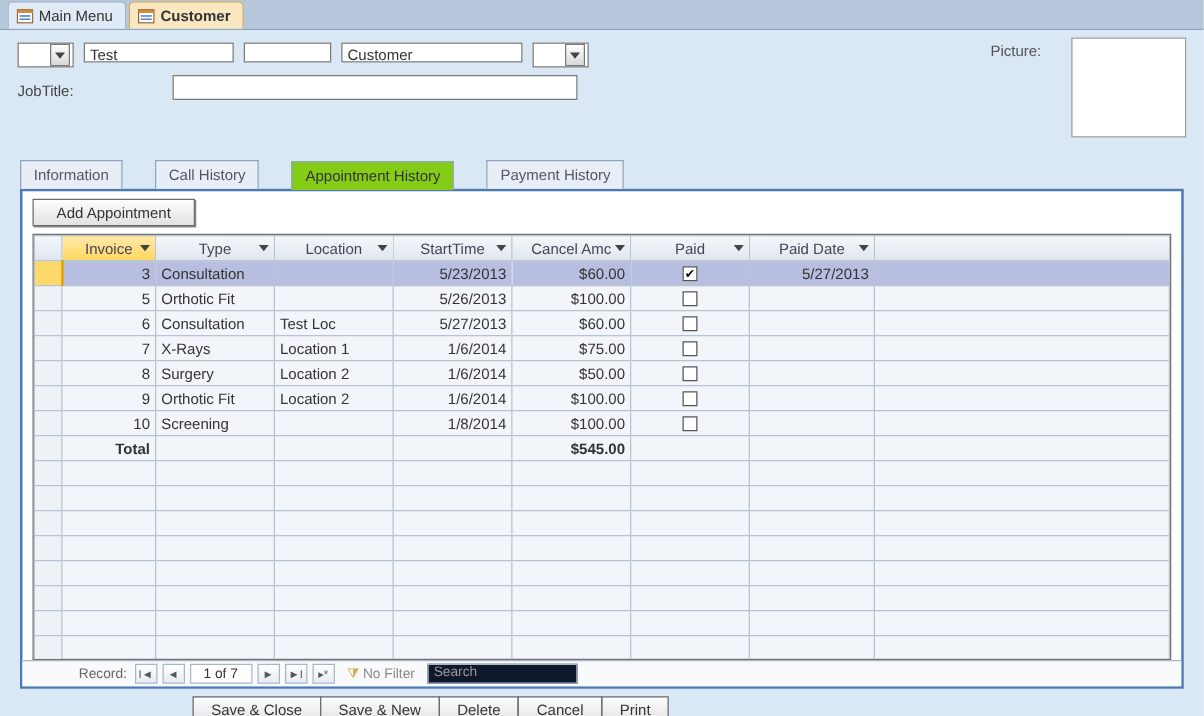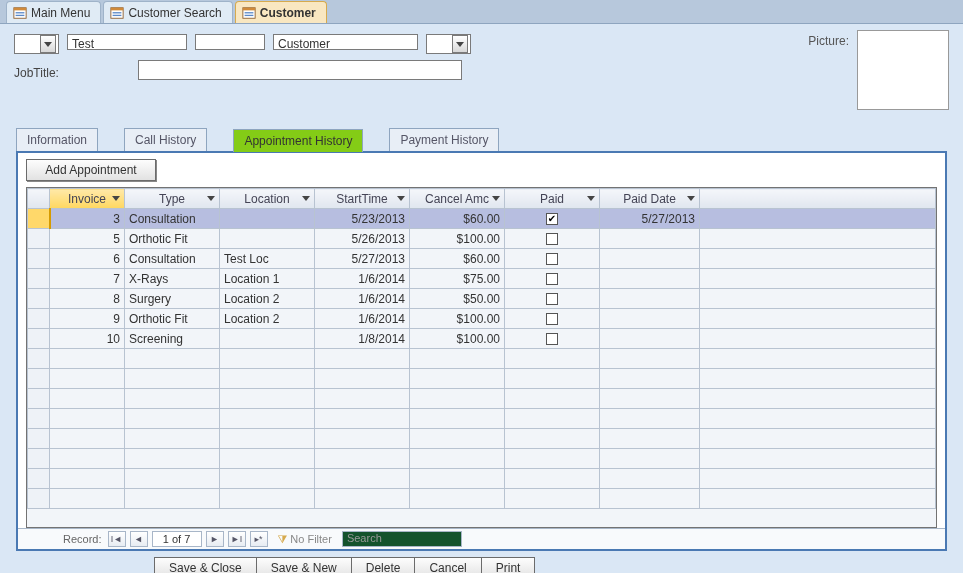--- a/index.html
+++ b/index.html
@@ -71,21 +71,21 @@
 .f-last { width: 145px; }
 .dropbtn {
   width: 16px; height: 18px;
   border: 1px solid #7a7a7a;
   background: linear-gradient(#fff,#d8d8d8);
   display: inline-flex; align-items: center; justify-content: center;
 }
 .right-picture {
   position: absolute;
   right: 0; top: -4px;
-  display: flex; align-items: flex-start; gap: 8px;
+  display: flex; align-items: flex-start; gap: 24px;
 }
 .picture-label { font-size: 12px; color: #555; margin-top: 4px; }
 .picture-box {
   width: 92px; height: 80px; background: #fff; border: 1px solid #999;
 }
 .second-row {
   margin-top: 6px;
   display: flex; align-items: flex-end; gap: 8px;
 }
 .jt-label { width: 116px; color: #444; }
@@ -193,21 +193,21 @@
 .navbtn {
   width: 18px; height: 16px;
   border: 1px solid #a8b6c8;
   background: linear-gradient(#fff,#e7ecf2);
   display: inline-flex; align-items: center; justify-content: center;
   cursor: pointer;
   font-size: 9px; color: #556;
 }
 .recpos { width: 50px; height: 16px; border: 1px solid #a8b6c8; background: #fff; text-align: center; line-height: 14px; }
 .nofilter { color: #888; display: flex; align-items: center; gap: 3px; margin-left: 6px; }
-.searchbox { width: 120px; height: 16px; border: 1px solid #a8b6c8; background: #14532d; padding: 0 4px; color: #999; margin-left: 6px; }
+.searchbox { width: 120px; height: 16px; border: 1px solid #a8b6c8; background: #0f172a; padding: 0 4px; color: #999; margin-left: 6px; }
 
 .bottom-buttons {
   display: flex;
   justify-content: flex-start;
   margin: 6px 0 0 140px;
   gap: 0;
 }
 .bbtn {
   height: 22px;
   padding: 0 14px;
@@ -232,31 +232,20 @@
   <div class="tab">
     <span class="tab-icon">
       <svg viewBox="0 0 16 16">
           <rect x="1" y="2" width="14" height="12" fill="#fff" stroke="#8a5a2a"></rect>
           <rect x="1" y="2" width="14" height="3" fill="#d08a3a"></rect>
           <rect x="3" y="7" width="10" height="1.5" fill="#5a88c8"></rect>
           <rect x="3" y="10" width="10" height="1.5" fill="#5a88c8"></rect>
         </svg>
     </span>
     <span>Main Menu</span>
-  </div>
-  <div class="tab">
-    <span class="tab-icon">
-      <svg viewBox="0 0 16 16">
-          <rect x="1" y="2" width="14" height="12" fill="#fff" stroke="#8a5a2a"></rect>
-          <rect x="1" y="2" width="14" height="3" fill="#d08a3a"></rect>
-          <rect x="3" y="7" width="10" height="1.5" fill="#5a88c8"></rect>
-          <rect x="3" y="10" width="10" height="1.5" fill="#5a88c8"></rect>
-        </svg>
-    </span>
-    <span>Customer Search</span>
   </div>
   <div class="tab active">
     <span class="tab-icon">
       <svg viewBox="0 0 16 16">
           <rect x="1" y="2" width="14" height="12" fill="#fff" stroke="#8a5a2a"></rect>
           <rect x="1" y="2" width="14" height="3" fill="#d08a3a"></rect>
           <rect x="3" y="7" width="10" height="1.5" fill="#5a88c8"></rect>
           <rect x="3" y="10" width="10" height="1.5" fill="#5a88c8"></rect>
         </svg>
     </span>
@@ -412,20 +401,31 @@
                 <td class="rowhdr"></td>
                 <td class="num">10</td>
                 <td>Screening</td>
                 <td></td>
                 <td class="num">1/8/2014</td>
                 <td class="num">$100.00</td>
                 <td class="chk"><span class="checkbox"></span></td>
                 <td class="num"></td>
                 <td></td>
               </tr>
+              <tr class="total">
+                <td class="rowhdr"></td>
+                <td class="num">Total</td>
+                <td></td>
+                <td></td>
+                <td></td>
+                <td class="num">$545.00</td>
+                <td></td>
+                <td></td>
+                <td></td>
+              </tr>
               <tr>
                 <td class="rowhdr"></td>
                 <td></td>
                 <td></td>
                 <td></td>
                 <td></td>
                 <td></td>
                 <td></td>
                 <td></td>
                 <td></td>

